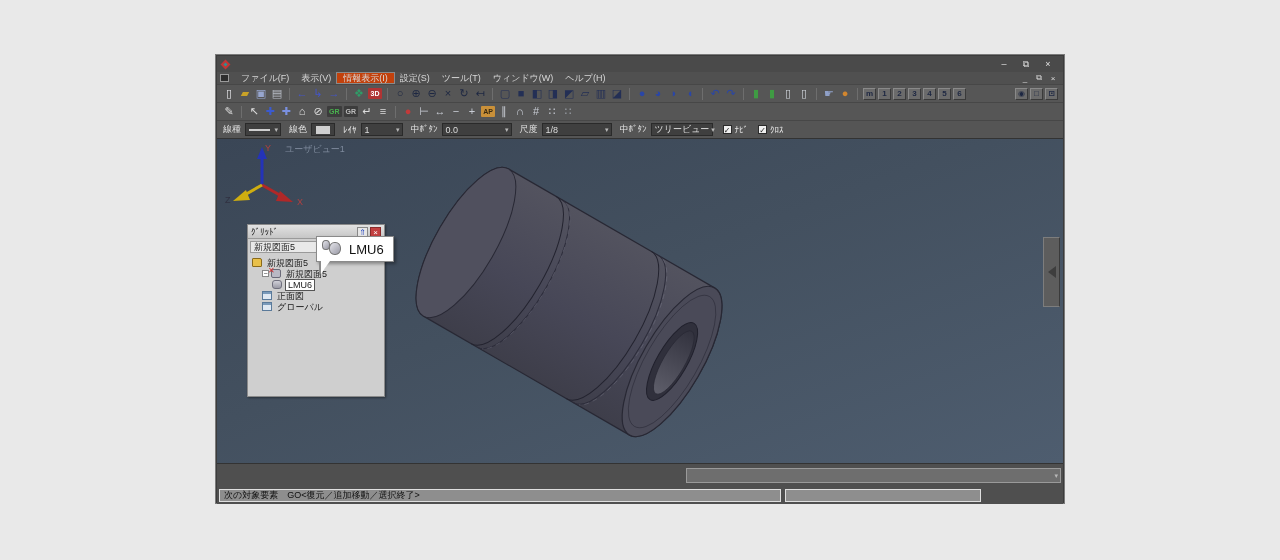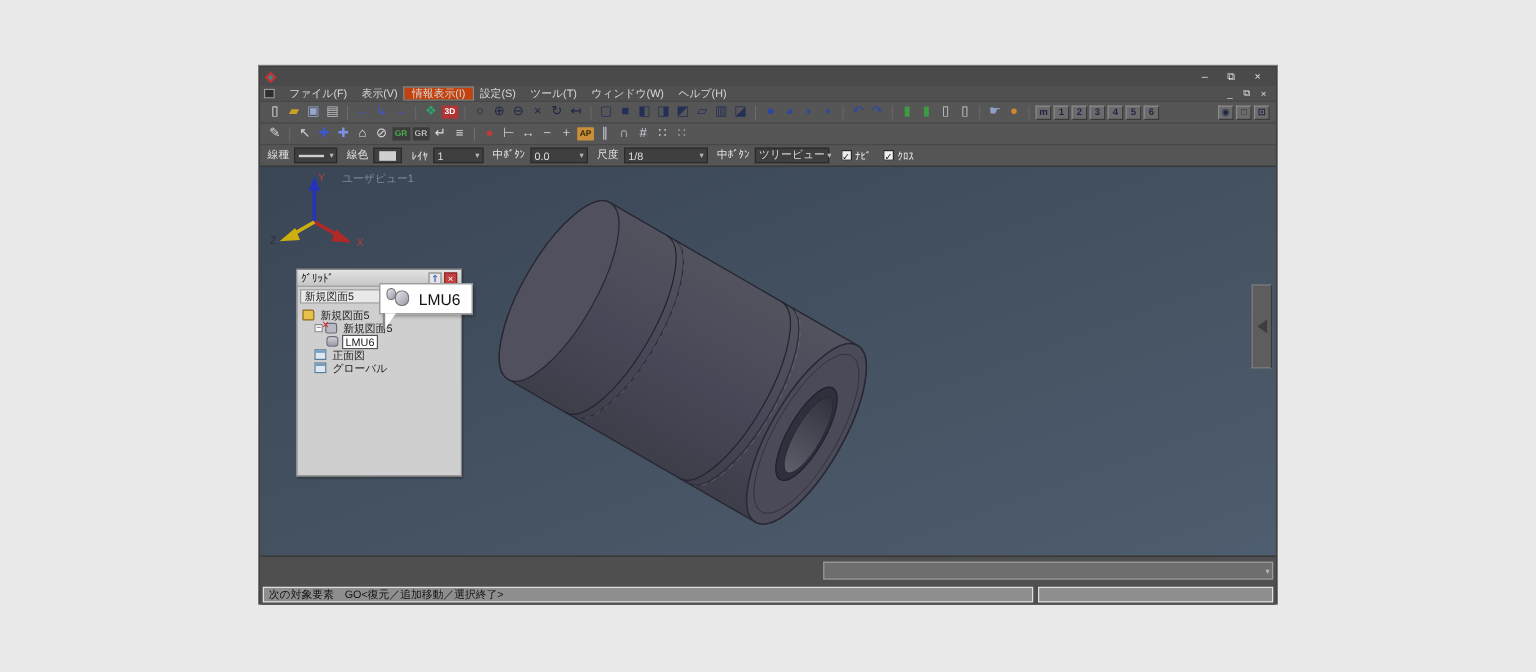--- a/index.html
+++ b/index.html
@@ -111,21 +111,21 @@
 
   
   #bottomstrip{position:absolute;left:0;top:407px;width:100%;height:24px;background:#4f4f4f;
                border-top:1px solid #333;}
   #bottomstrip .combo{position:absolute;left:469px;top:4px;width:375px;height:15px;
                       background:#6e6e6e;border:1px solid #9a9a9a;}
   #statusbar{position:absolute;left:0;top:431px;width:100%;height:17px;background:#4f4f4f;
              display:flex;align-items:center;padding:0 2px;}
   .status-box{height:13px;background:#8e8e8e;border:1px solid #dedede;color:#101010;
               font-size:9px;line-height:11px;padding:0 4px;white-space:nowrap;overflow:hidden;}
-  .status-box.left{width:642px;}
+  .status-box.left{width:562px;}
   .status-box.right{width:196px;margin-left:4px;}
 </style>
 </head>
 <body>
 
 <div id="window">
 
   <div class="titlebar">
     <span class="app-logo">
         <i></i>
@@ -244,21 +244,21 @@
     <label>線色</label>
     <span class="color-swatch">
         <i></i>
       </span>
     <label>ﾚｲﾔ</label>
     <span class="combo" style="width:42px;">
       <span>1</span>
       <span class="arr">▾</span>
     </span>
     <label>中ﾎﾞﾀﾝ</label>
-    <span class="combo" style="width:48px;">
+    <span class="combo" style="width:70px;">
       <span>0.0</span>
       <span class="arr">▾</span>
     </span>
     <label>尺度</label>
     <span class="combo" style="width:70px;">
       <span>1/8</span>
       <span class="arr">▾</span>
     </span>
     <label>中ﾎﾞﾀﾝ</label>
     <span class="combo" style="width:62px;">

